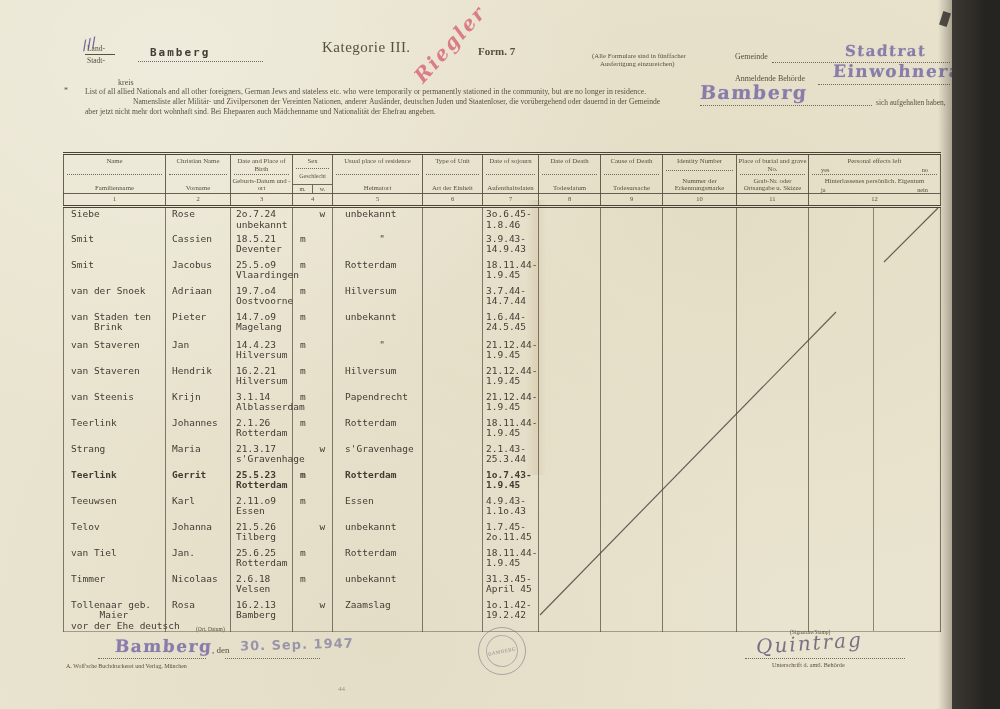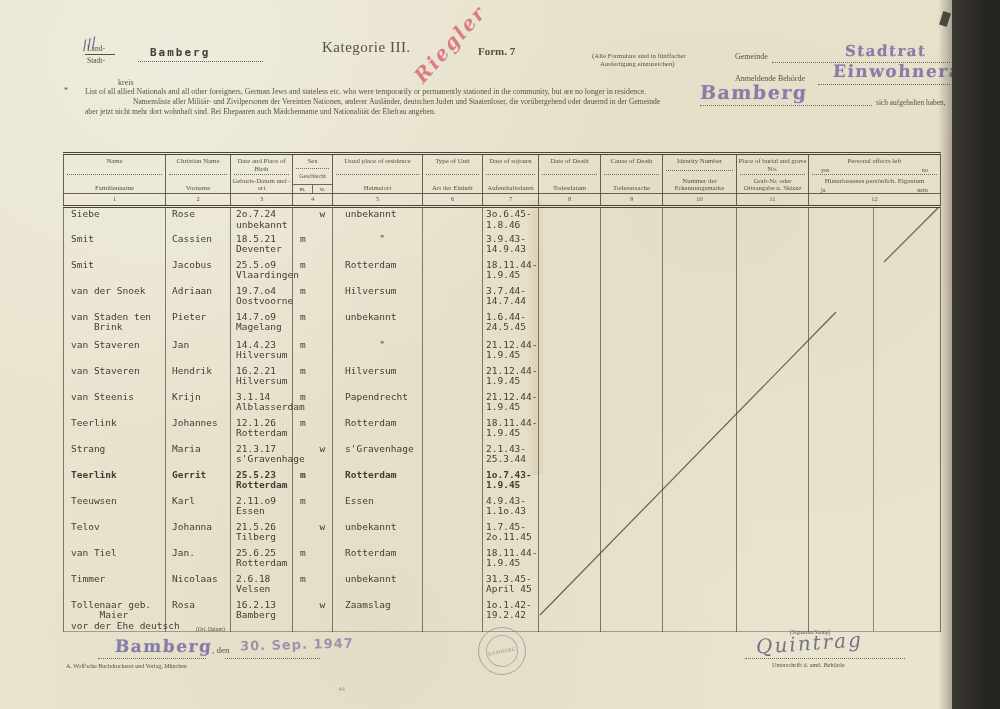--- a/index.html
+++ b/index.html
@@ -488,21 +488,21 @@
           <td class="cell-effects"></td>
         </tr>
         <tr style="height: 26px;">
           <td class="cell-name">
             <div class="ln">Teerlink</div>
           </td>
           <td class="cell-vorname">
             <div class="ln">Johannes</div>
           </td>
           <td class="cell-birth">
-            <div class="ln">12.1.26</div>
+            <div class="ln">2.1.26</div>
             <div class="ln">Rotterdam</div>
           </td>
           <td class="cell-sex">
             <div class="sxwrap">
               <span class="sx">m</span>
               <span class="sx"></span>
             </div>
           </td>
           <td class="cell-residence">
             <div class="ln">Rotterdam</div>

